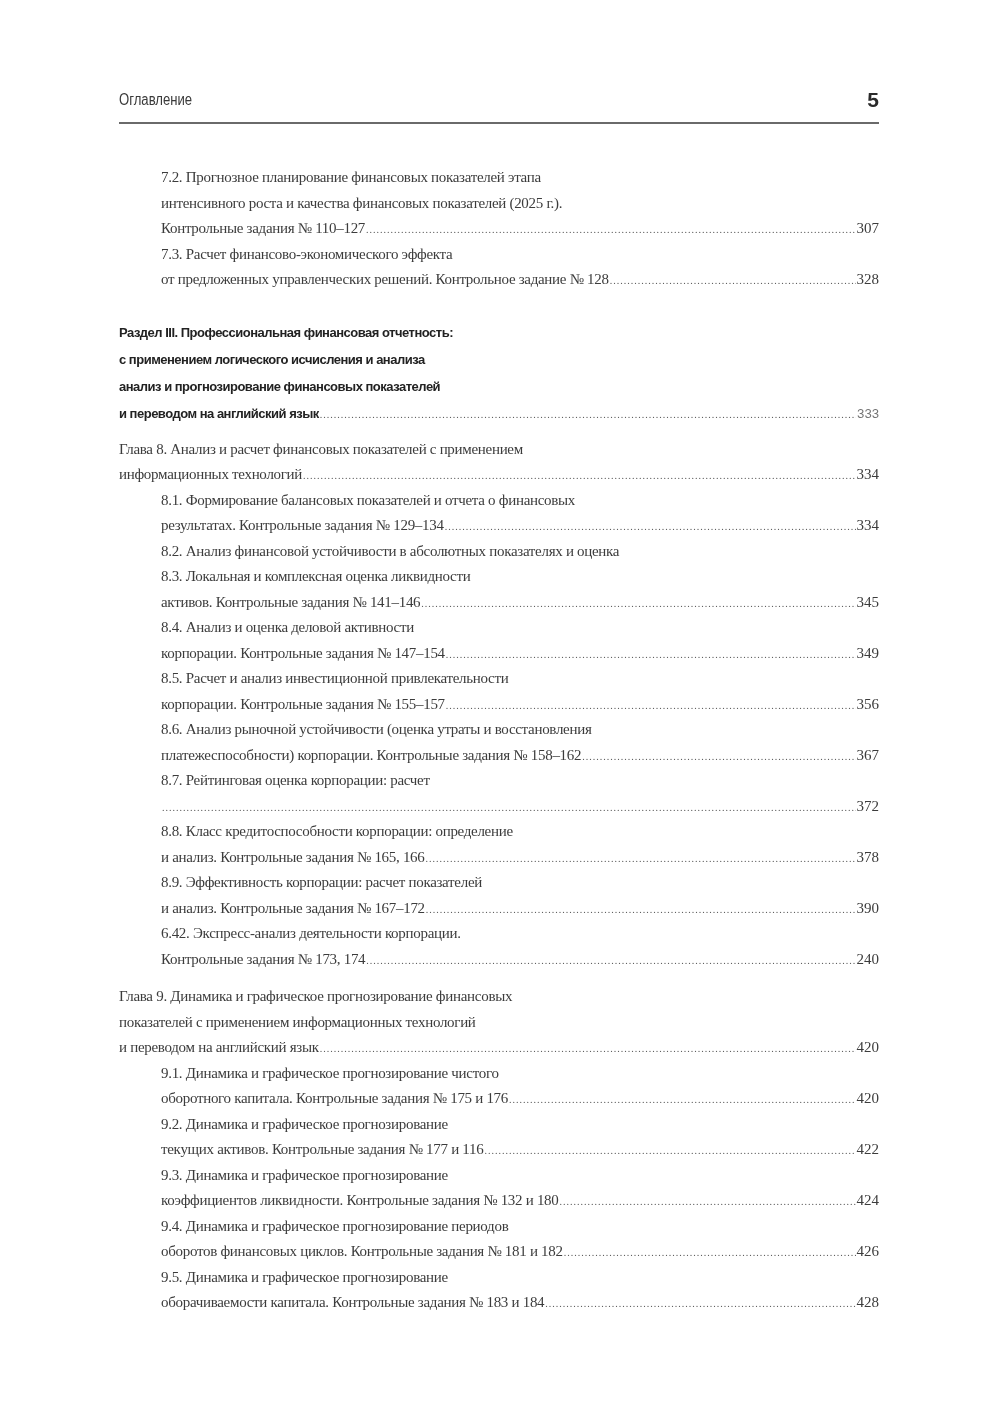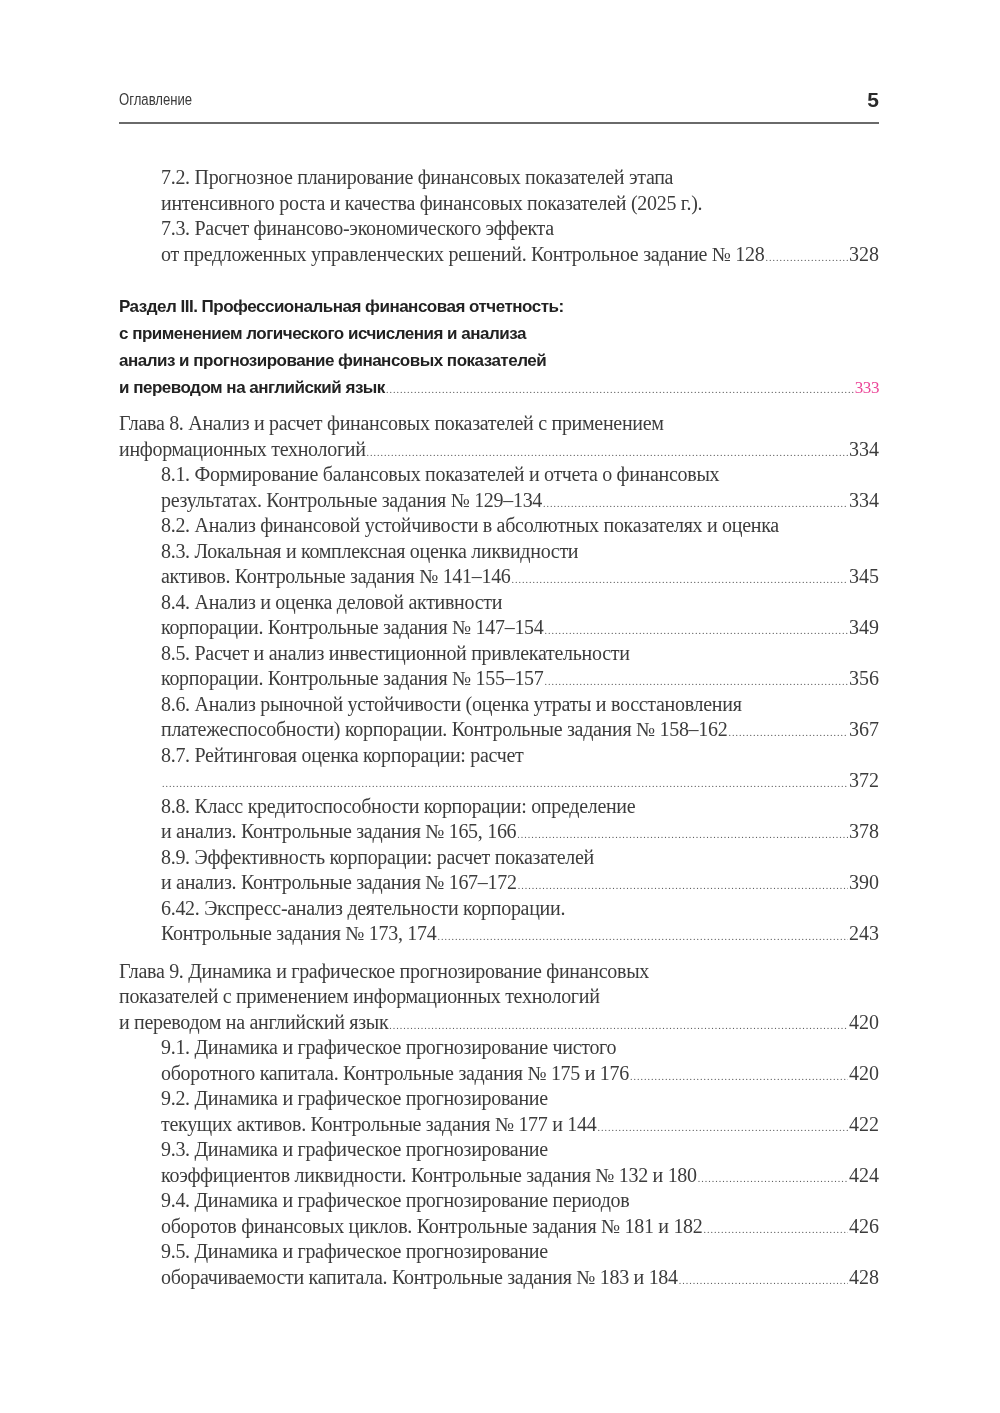--- a/index.html
+++ b/index.html
@@ -15,63 +15,68 @@
     transform: scaleX(0.82); transform-origin: left top;
   }
   .header-page {
     position: absolute; right: 0; top: 0;
     font-family: "Liberation Sans", sans-serif; font-weight: bold; font-size: 21px; color: #2a2a2a;
   }
   .toc { position: absolute; left: 119px; top: 165px; width: 760px; }
   .entry { position: relative; font-family: "Liberation Serif", serif; color: #3c3c3c; }
   .line {
     display: flex; align-items: baseline; height: 25.5px; line-height: 25.5px;
-    font-size: 20px; white-space: nowrap;
+    font-size: 15px; white-space: nowrap;
   }
   .line .txt { flex: 0 0 auto; letter-spacing: -0.3px; }
   .line .dots {
     flex: 1 1 auto; overflow: hidden; margin: 0 1px; color: #555;
     font-size: 10px; letter-spacing: 1px; height: 25.5px;
   }
   .line .dots::before {
     content: "................................................................................................................................................................................................................................................................................................";
   }
   .line .pg { flex: 0 0 auto; }
   .sub { padding-left: 42px; }
   .sub .line:not(:first-child) { }
   .chapter { padding-left: 0; margin-top: 12px; }
   .chapter.first { margin-top: 10px; }
   .section {
     font-family: "Liberation Sans", sans-serif; font-weight: bold; color: #222;
     margin-top: 26px; margin-bottom: 4px;
   }
-  .section .line { font-size: 17px; height: 27px; line-height: 27px; letter-spacing: -0.4px; }
+  .section .line { font-size: 13px; height: 27px; line-height: 27px; letter-spacing: -0.4px; }
   .section .line .txt { letter-spacing: -0.5px; }
   .section .line .dots { font-weight: normal; font-family: "Liberation Serif", serif; color: #555; }
-  .section .line .pg { font-family: Liberation Serif, serif; font-weight: normal; color: #ec4899; }
+  .section .line .pg { font-family: Liberation Mono, monospace; font-weight: normal; color: #737373; }
   .entry.sub + .entry.sub { margin-top: 0; text-align: center; }
 </style>
 </head>
 <body>
 
 <div class="page">
   <div class="header">
     <span class="header-title">Оглавление</span>
     <span class="header-page">5</span>
   </div>
 
   <div class="toc">
 
     <div class="entry sub">
       <div class="line">
           <span class="txt">7.2. Прогнозное планирование финансовых показателей этапа</span>
         </div>
       <div class="line">
           <span class="txt">интенсивного роста и качества финансовых показателей (2025 г.).</span>
         </div>
+      <div class="line">
+          <span class="txt">Контрольные задания № 110–127</span>
+          <span class="dots"></span>
+          <span class="pg">307</span>
+        </div>
     </div>
 
     <div class="entry sub">
       <div class="line">
           <span class="txt">7.3. Расчет финансово-экономического эффекта</span>
         </div>
       <div class="line">
           <span class="txt">от предложенных управленческих решений. Контрольное задание № 128</span>
           <span class="dots"></span>
           <span class="pg">328</span>
@@ -199,21 +204,21 @@
         </div>
     </div>
 
     <div class="entry sub">
       <div class="line">
           <span class="txt">6.42. Экспресс-анализ деятельности корпорации.</span>
         </div>
       <div class="line">
           <span class="txt">Контрольные задания № 173, 174 </span>
           <span class="dots"></span>
-          <span class="pg">243</span>
+          <span class="pg">240</span>
         </div>
     </div>
 
     <div class="entry chapter">
       <div class="line">
           <span class="txt">Глава 9. Динамика и графическое прогнозирование финансовых</span>
         </div>
       <div class="line">
           <span class="txt">показателей с применением информационных технологий</span>
         </div>
@@ -233,21 +238,21 @@
           <span class="dots"></span>
           <span class="pg">420</span>
         </div>
     </div>
 
     <div class="entry sub">
       <div class="line">
           <span class="txt">9.2. Динамика и графическое прогнозирование</span>
         </div>
       <div class="line">
-          <span class="txt">текущих активов. Контрольные задания № 177 и 144</span>
+          <span class="txt">текущих активов. Контрольные задания № 177 и 116</span>
           <span class="dots"></span>
           <span class="pg">422</span>
         </div>
     </div>
 
     <div class="entry sub">
       <div class="line">
           <span class="txt">9.3. Динамика и графическое прогнозирование</span>
         </div>
       <div class="line">

